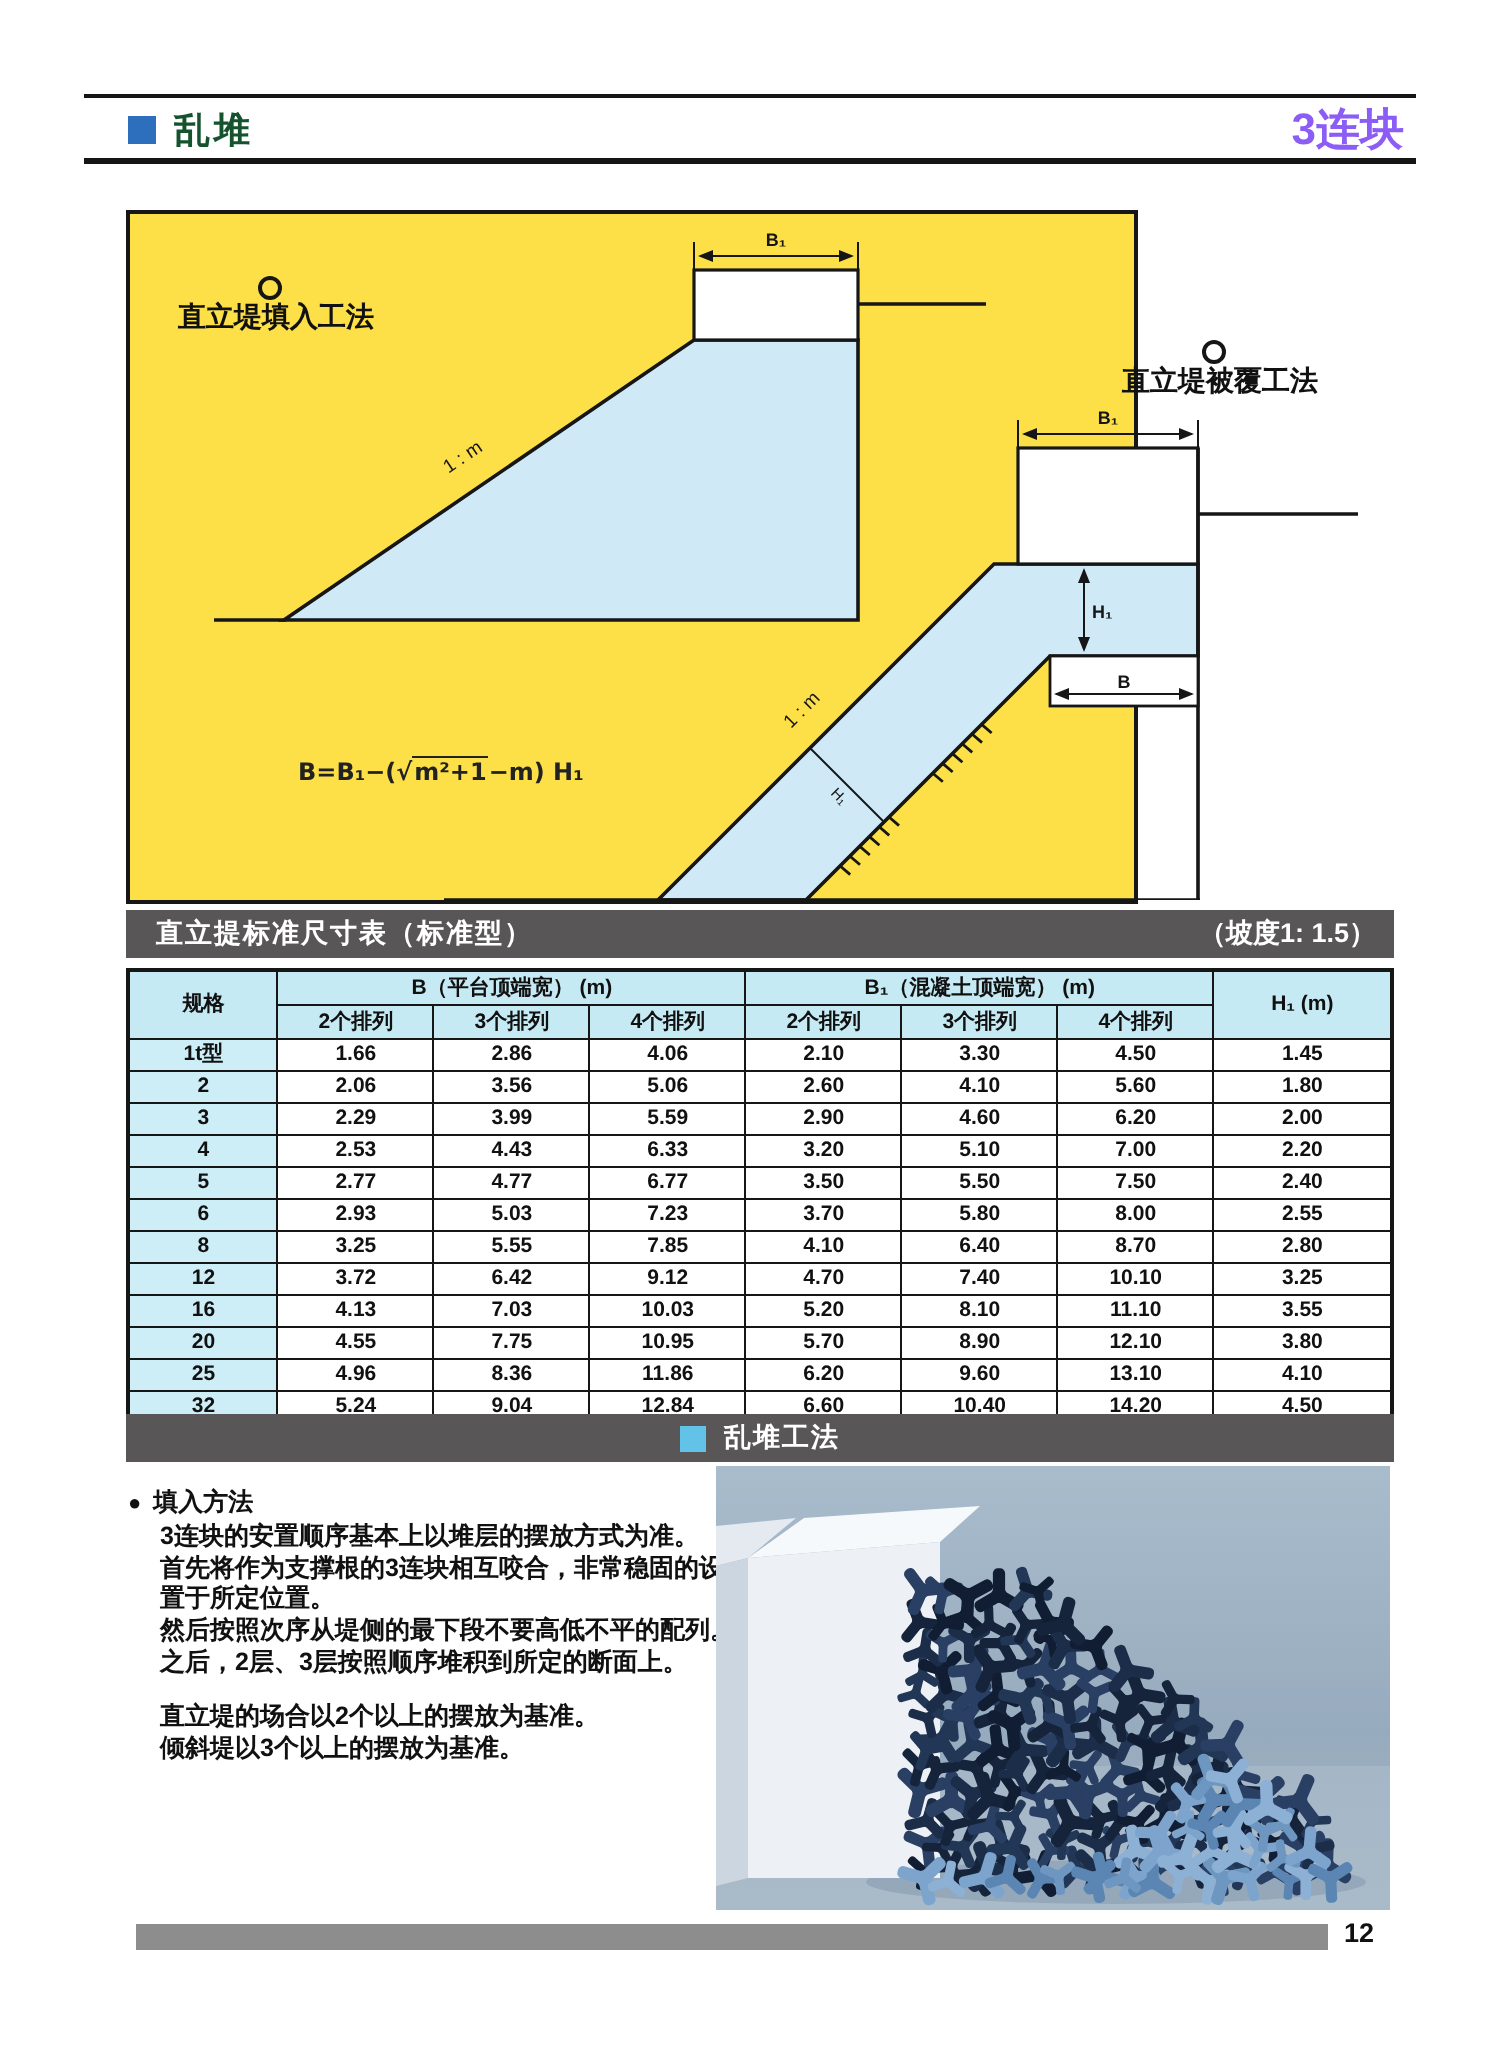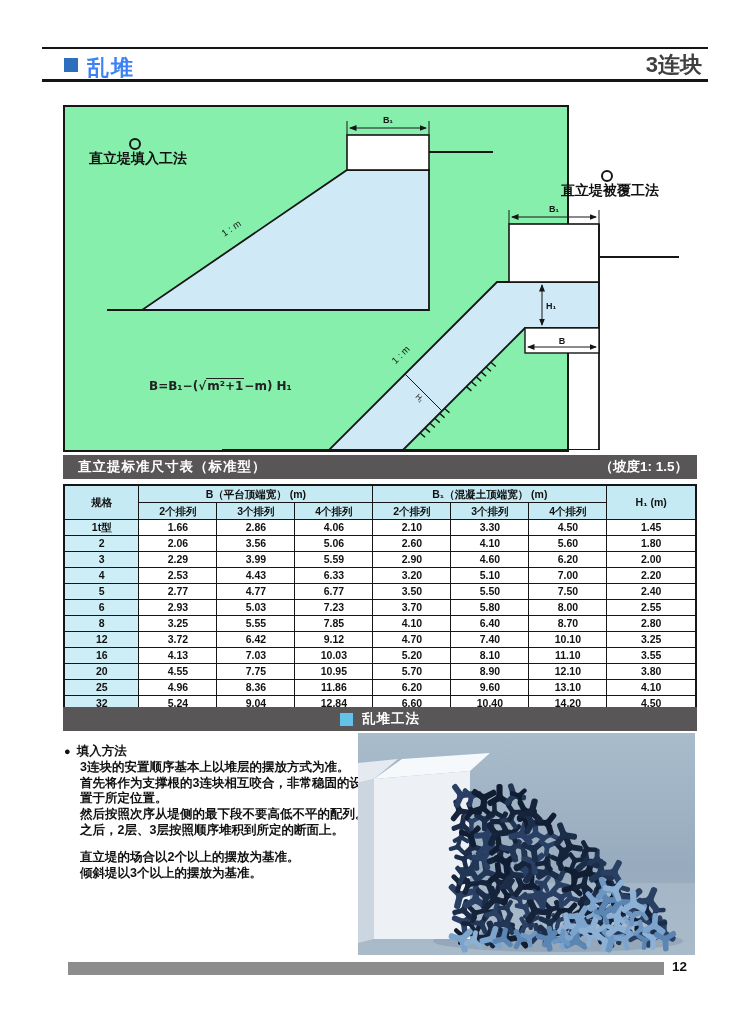--- a/index.html
+++ b/index.html
@@ -5,24 +5,24 @@
   html,body{margin:0;padding:0;background:#e9e9e9;}
   .page{
     position:relative;width:750px;height:1026px;margin:0 auto;background:#ffffff;
     font-family:"Liberation Sans","DejaVu Sans",sans-serif;color:#111;overflow:hidden;
   }
   
   .rule{position:absolute;background:#151515;}
   .rule.top{left:42px;top:47px;width:666px;height:2px;}
   .rule.bot{left:42px;top:79px;width:666px;height:3px;}
   .hdr-sq{position:absolute;left:64px;top:58px;width:14px;height:14px;background:#2e6fbd;}
-  .hdr-section{position:absolute;left:87px;top:53px;font-size:22px;font-weight:bold;color:#3b82f6;letter-spacing:2px;}
-  .hdr-product{position:absolute;right:48px;top:50px;font-size:22px;font-weight:bold;color:#404040;}
-  
-  .diagram-box{position:absolute;left:63px;top:105px;width:506px;height:347px;border:2px solid #161616;box-sizing:border-box;background:#86efac;}
+  .hdr-section{position:absolute;left:87px;top:53px;font-size:18px;font-weight:bold;color:#14532d;letter-spacing:2px;}
+  .hdr-product{position:absolute;right:48px;top:50px;font-size:22px;font-weight:bold;color:#8b5cf6;}
+  
+  .diagram-box{position:absolute;left:63px;top:105px;width:506px;height:347px;border:2px solid #161616;box-sizing:border-box;background:#fde047;}
   .diagram-box svg{position:absolute;left:0;top:0;}
   .dlabel{position:absolute;font-size:14px;font-weight:bold;white-space:nowrap;display:flex;align-items:center;flex-direction:column;}
   .dlabel .ring{display:inline-block;width:8px;height:8px;border:2.5px solid #161616;border-radius:50%;margin-right:7px;}
   .dlabel.left{left:24px;top:31px;}
   .dlabel.right{left:496px;top:63px;}
   .formula{position:absolute;left:84px;top:272px;font-size:12px;font-weight:bold;color:#222;font-family:"DejaVu Sans","Liberation Sans",sans-serif;}
   .formula .rad{border-top:1.3px solid #222;padding:0 1px;text-align:right;}
   
   .bar{position:absolute;left:63px;width:634px;height:24px;background:#585656;color:#fff;
        display:flex;align-items:center;justify-content:space-between;box-sizing:border-box;}

